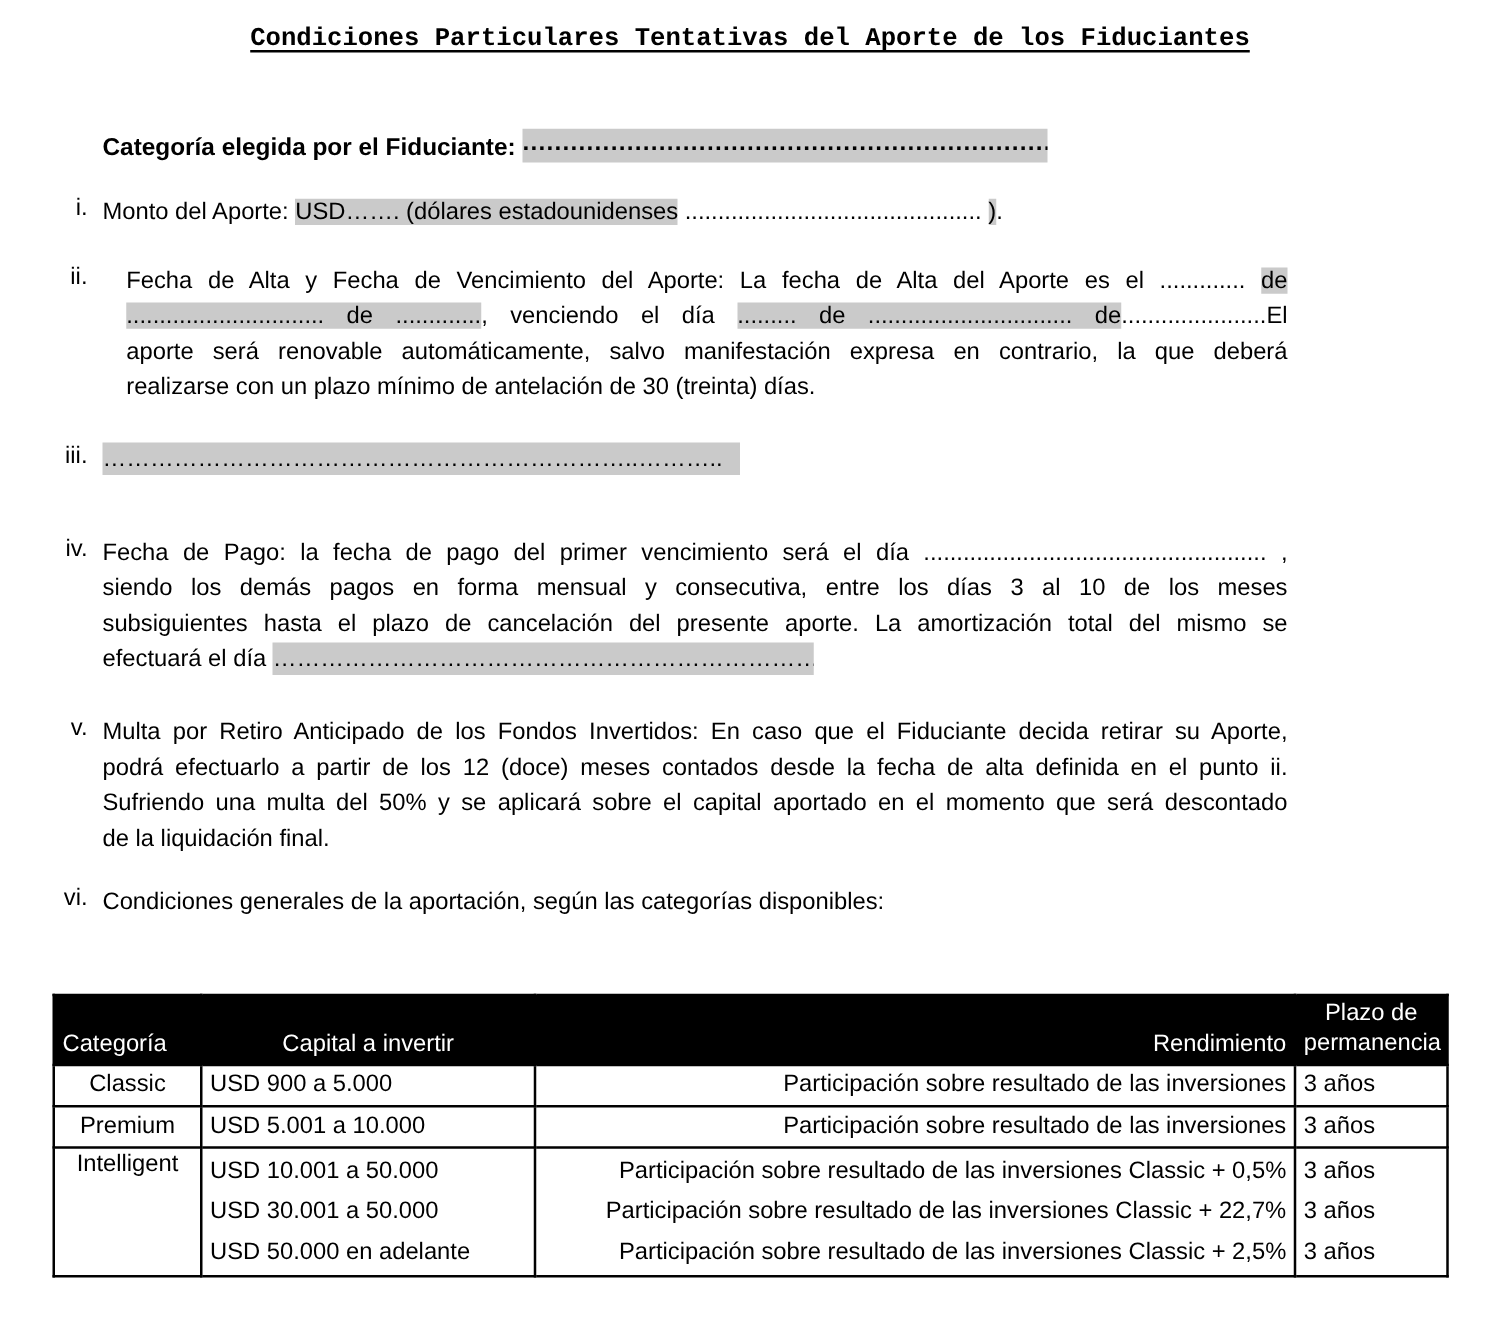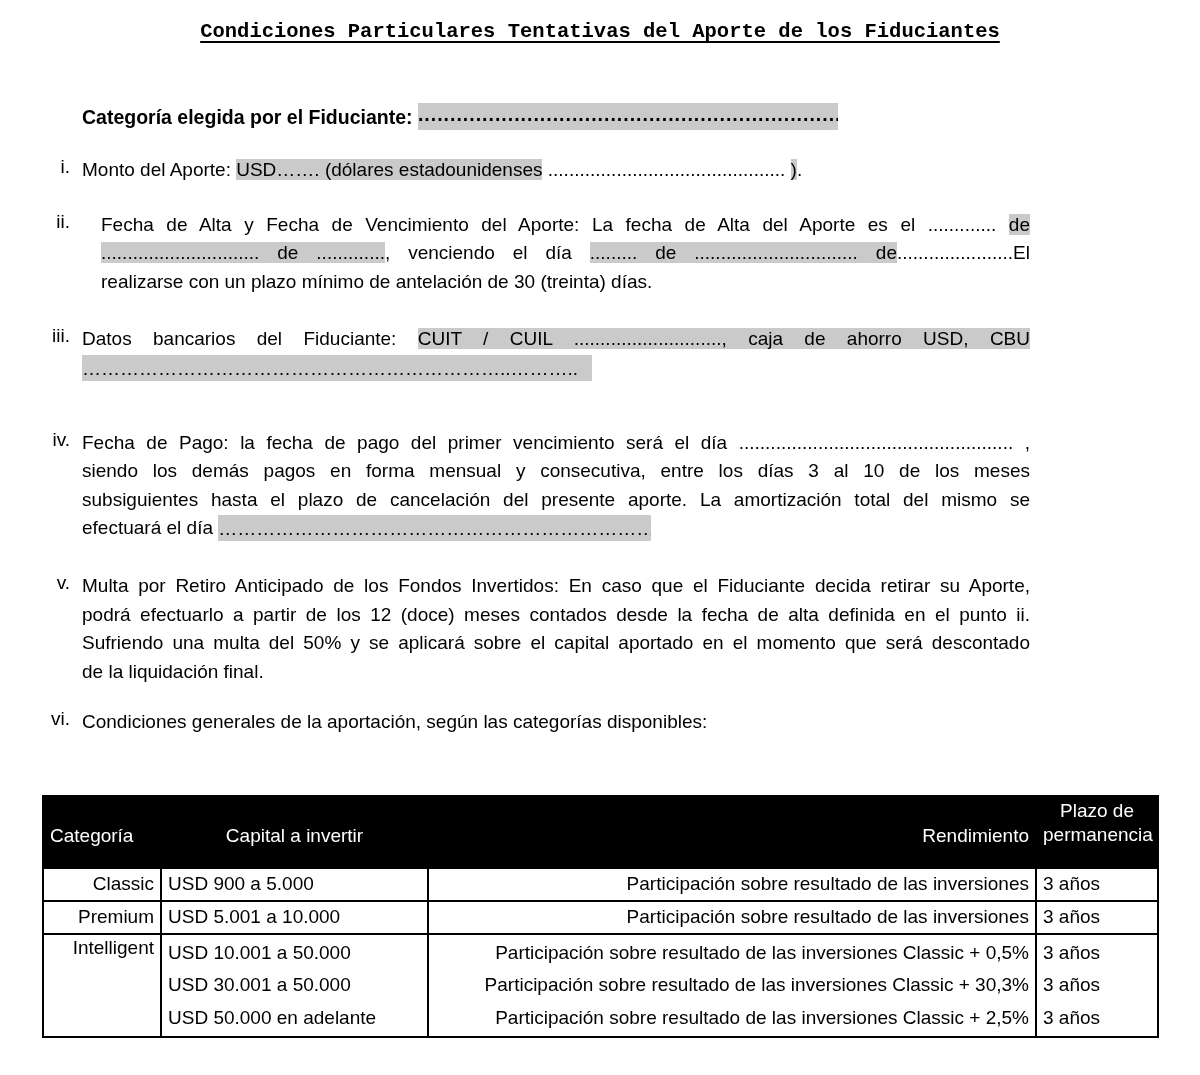--- a/index.html
+++ b/index.html
@@ -88,31 +88,31 @@
     border: 2px solid #000000;
     font-weight: normal;
     font-size: 19px;
     padding: 2px 6px;
   }
   table.cond th {
     background: #000000;
     color: #ffffff;
     vertical-align: bottom;
     height: 52px;
-    padding-bottom: 20px;
+    padding-bottom: 4px;
   }
   col.c1 { width: 118px; }
   col.c2 { width: 267px; }
   col.c3 { width: 608px; }
   col.c4 { width: 122px; }
   th.h-cat { text-align: left; padding-left: 18px; }
   th.h-cap { text-align: center; }
   th.h-ren { text-align: right; }
   th.h-pla { text-align: center; line-height: 24px; }
-  td.cat { text-align: right; padding-left: 10px; }
+  td.cat { text-align: center; padding-left: 10px; }
   td.cap { text-align: left; padding-left: 12px; }
   td.ren { text-align: right; padding-right: 6px; }
   td.pla { text-align: left; padding-left: 8px; }
   tr.r { height: 33px; }
   td.top { vertical-align: top; }
   .cellline { line-height: 32.5px; }
 </style>
 </head>
 <body>
 
@@ -130,28 +130,28 @@
     <div class="itembody">
       <div class="line last"><span>Monto del Aporte: </span><span class="hl">USD……. (dólares estadounidenses</span><span> ............................................. </span><span class="hl"> )</span><span>.</span></div>
     </div>
   </div>
 
   <div class="item m-ii">
     <div class="num">ii.</div>
     <div class="itembody">
       <div class="line"><span>Fecha de Alta y Fecha de Vencimiento del Aporte: La fecha de Alta del Aporte es el ............. </span><span class="hl">de</span></div>
       <div class="line"><span class="hl">.............................. de .............</span><span>, venciendo el día </span><span class="hl">......... de ............................... de</span><span>......................El</span></div>
+      <div class="line">aporte será renovable automáticamente, salvo manifestación expresa en contrario, la que deberá</div>
       <div class="line last">realizarse con un plazo mínimo de antelación de 30 (treinta) días.</div>
     </div>
   </div>
 
   <div class="item m-iii">
     <div class="num">iii.</div>
     <div class="itembody">
-      <div class="line"><span>Datos bancarios del Fiduciante: </span><span class="hl">CUIT / CUIL ............................, caja de ahorro USD, CBU</span></div>
       <div class="line last"><span class="hl bar w510">…………………………………………………………..………..</span></div>
     </div>
   </div>
 
   <div class="item m-iv">
     <div class="num">iv.</div>
     <div class="itembody">
       <div class="line">Fecha de Pago: la fecha de pago del primer vencimiento será el día .................................................... ,</div>
       <div class="line">siendo los demás pagos en forma mensual y consecutiva, entre los días 3 al 10 de los meses</div>
       <div class="line">subsiguientes hasta el plazo de cancelación del presente aporte. La amortización total del mismo se</div>
@@ -206,21 +206,21 @@
       </tr>
       <tr>
         <td class="cat top">Intelligent</td>
         <td class="cap top">
           <div class="cellline">USD 10.001 a 50.000</div>
           <div class="cellline">USD 30.001 a 50.000</div>
           <div class="cellline">USD 50.000 en adelante</div>
         </td>
         <td class="ren top">
           <div class="cellline">Participación sobre resultado de las inversiones Classic + 0,5%</div>
-          <div class="cellline">Participación sobre resultado de las inversiones Classic + 30,3%</div>
+          <div class="cellline">Participación sobre resultado de las inversiones Classic + 22,7%</div>
           <div class="cellline">Participación sobre resultado de las inversiones Classic + 2,5%</div>
         </td>
         <td class="pla top">
           <div class="cellline">3 años</div>
           <div class="cellline">3 años</div>
           <div class="cellline">3 años</div>
         </td>
       </tr>
     </tbody>
   </table>

